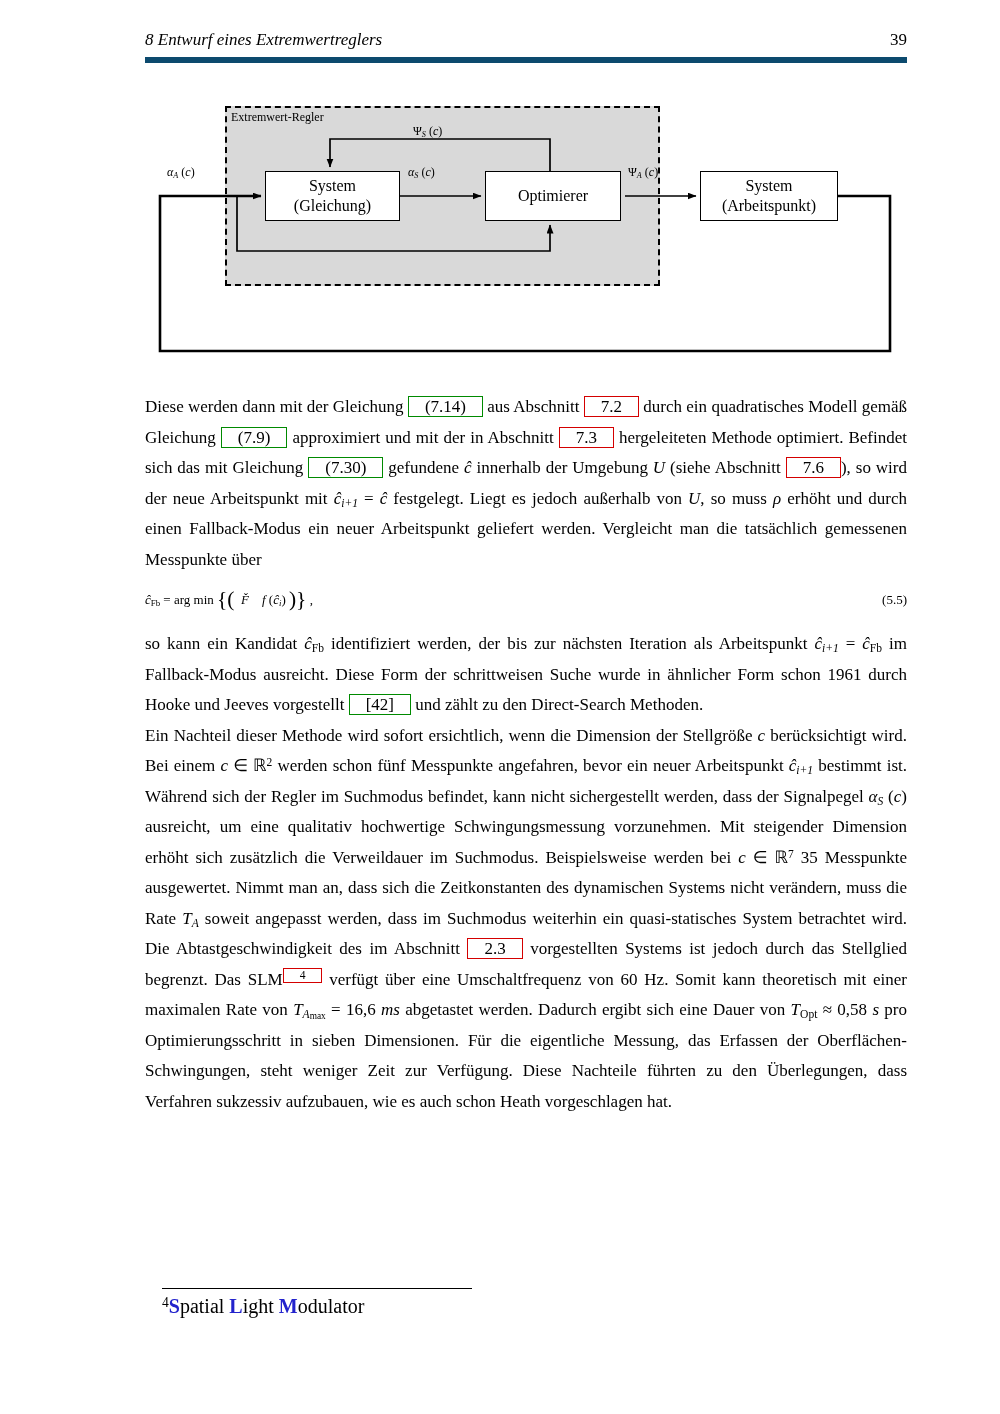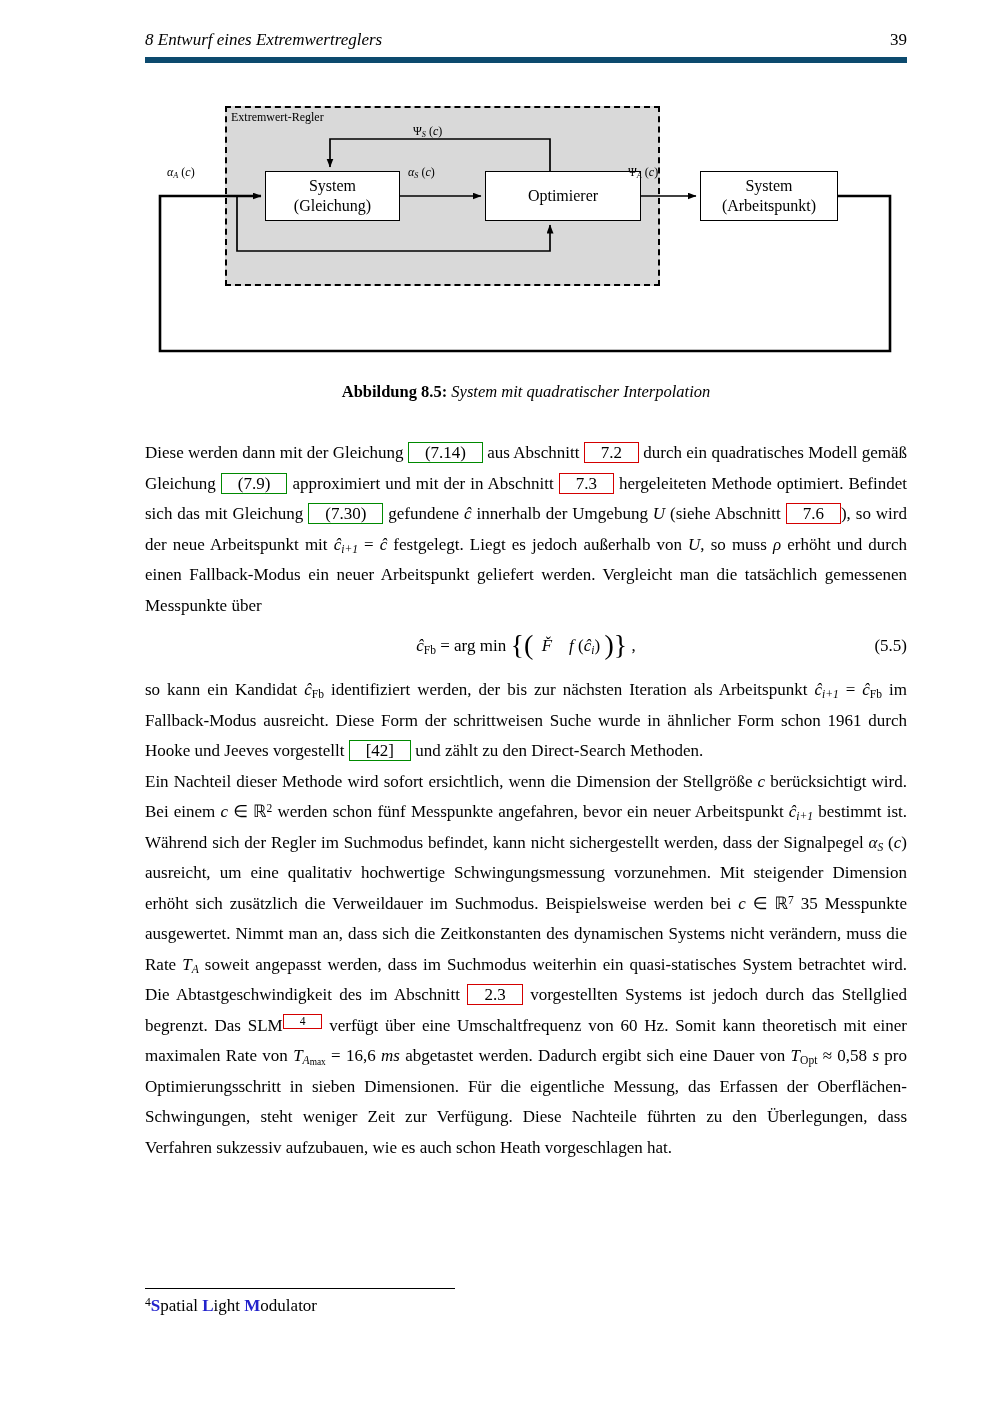--- a/index.html
+++ b/index.html
@@ -15,21 +15,21 @@
   
   .figure{margin-top:38px;}
   .diagram{position:relative;width:762px;height:255px;}
   .dashed-box{position:absolute;left:80px;top:5px;width:435px;height:180px;background:#d9d9d9;
               border:2px dashed #000;box-sizing:border-box;z-index:1;}
   .diagram svg{position:absolute;left:0;top:0;z-index:2;}
   .blk{position:absolute;z-index:3;background:#fff;border:1.8px solid #000;box-sizing:border-box;
        display:flex;flex-direction:column;align-items:center;justify-content:center;
        font-size:16px;line-height:1.25;text-align:center;}
   .blk-suchmodus{left:120px;top:70px;width:135px;height:50px;}
-  .blk-optimierer{left:340px;top:70px;width:156px;height:50px;}
+  .blk-optimierer{left:340px;top:70px;width:136px;height:50px;}
   .blk-arbeitspunkt{left:555px;top:70px;width:138px;height:50px;}
   .flabel{position:absolute;z-index:4;font-size:12px;white-space:nowrap;font-family:Liberation Serif, serif;}
   .ctrl-label{left:86px;top:9px;}
   .lbl-psi-s{left:268px;top:23px;}
   .lbl-alpha-a{left:22px;top:64px;}
   .lbl-alpha-s{left:263px;top:64px;}
   .lbl-psi-a{left:483px;top:64px;}
 
   .caption{text-align:center;margin-top:26px;font-size:16.5px;}
   .caption .cap-label{font-weight:bold;}
@@ -43,25 +43,25 @@
   sub,sup{line-height:0;}
   sub{font-size:68%;vertical-align:-0.28em;}
   sup{font-size:68%;vertical-align:0.45em;}
   sub.ssub{font-size:55%;vertical-align:-0.45em;}
   .refbox{border:1px solid;padding:0 16px;}
   .refg{border-color:#008a00;}
   .refr{border-color:#d40000;}
   .blue-acc{color:#2323cc;font-weight:bold;}
   .big-delim{font-size:165%;vertical-align:-0.1em;line-height:0;}
 
-  .equation-row{position:relative;text-align:center;margin:8px 0 12px;font-size:17px;line-height:34px;}
+  .equation-row{position:relative;text-align:left;margin:8px 0 12px;font-size:13px;line-height:34px;}
   .eq-number{position:absolute;right:0;top:50%;transform:translateY(-50%);}
 
   
-  .footnote{position:absolute;left:145px;top:1288px;width:762px;font-size:17px;line-height:20px;}
+  .footnote{position:absolute;left:162px;top:1288px;width:762px;font-size:20px;line-height:20px;}
   .footnote-rule{width:310px;border-top:1px solid #000;margin-bottom:7px;}
 </style>
 </head>
 <body>
 
 <div class="page">
   <div class="content">
 
     <div class="header">
       <span class="htitle">8 Entwurf eines Extremwertreglers</span>
@@ -102,24 +102,20 @@
           <span>(Arbeitspunkt)</span>
         </div>
 
         <div class="flabel ctrl-label">Extremwert-Regler</div>
         <div class="flabel lbl-psi-s"><span>Ψ</span><sub class="seg-i">S</sub><span> (</span><span class="seg-i">c</span><span>)</span></div>
         <div class="flabel lbl-alpha-a"><span class="seg-i">α</span><sub class="seg-i">A</sub><span> (</span><span class="seg-i">c</span><span>)</span></div>
         <div class="flabel lbl-alpha-s"><span class="seg-i">α</span><sub class="seg-i">S</sub><span> (</span><span class="seg-i">c</span><span>)</span></div>
         <div class="flabel lbl-psi-a"><span>Ψ</span><sub class="seg-i">A</sub><span> (</span><span class="seg-i">c</span><span>)</span></div>
       </div>
 
-      <div class="caption">
-        <span class="cap-label">Abbildung 8.5:</span>
-        <span class="cap-text">System mit quadratischer Interpolation</span>
-      </div>
     </div>
 
     <div class="body">
       <p class="para1"><span>Diese werden dann mit der Gleichung </span><span class="refbox refg">(7.14)</span><span> aus Abschnitt </span><span class="refbox refr">7.2</span><span> durch ein quadratisches Modell gemäß Gleichung </span><span class="refbox refg">(7.9)</span><span> approximiert und mit der in Abschnitt </span><span class="refbox refr">7.3</span><span> hergeleiteten Methode optimiert. Befindet sich das mit Gleichung </span><span class="refbox refg">(7.30)</span><span> gefundene </span><span class="seg-i">ĉ</span><span> innerhalb der Umgebung </span><span class="seg-i">U</span><span> (siehe Abschnitt </span><span class="refbox refr">7.6</span><span>), so wird der neue Arbeitspunkt mit </span><span class="seg-i">ĉ</span><sub class="seg-i">i+1</sub><span> = </span><span class="seg-i">ĉ</span><span> festgelegt. Liegt es jedoch außerhalb von </span><span class="seg-i">U</span><span>, so muss </span><span class="seg-i">ρ</span><span> erhöht und durch einen Fallback-Modus ein neuer Arbeitspunkt geliefert werden. Vergleicht man die tatsächlich gemessenen Messpunkte über</span></p>
 
       <div class="equation-row">
         <span class="eq-body"><span class="seg-i">ĉ</span><sub>Fb</sub><span> = arg min </span><span class="big-delim">{</span><span class="big-delim">(</span><span>&nbsp;&nbsp;</span><span class="seg-i">F̌</span><span>&nbsp;&nbsp;&nbsp;&nbsp;</span><span class="seg-i">f</span><span> (</span><span class="seg-i">ĉ</span><sub class="seg-i">i</sub><span>)&nbsp;</span><span class="big-delim">)</span><span class="big-delim">}</span><span> ,</span></span>
         <span class="eq-number">(5.5)</span>
       </div>
 

